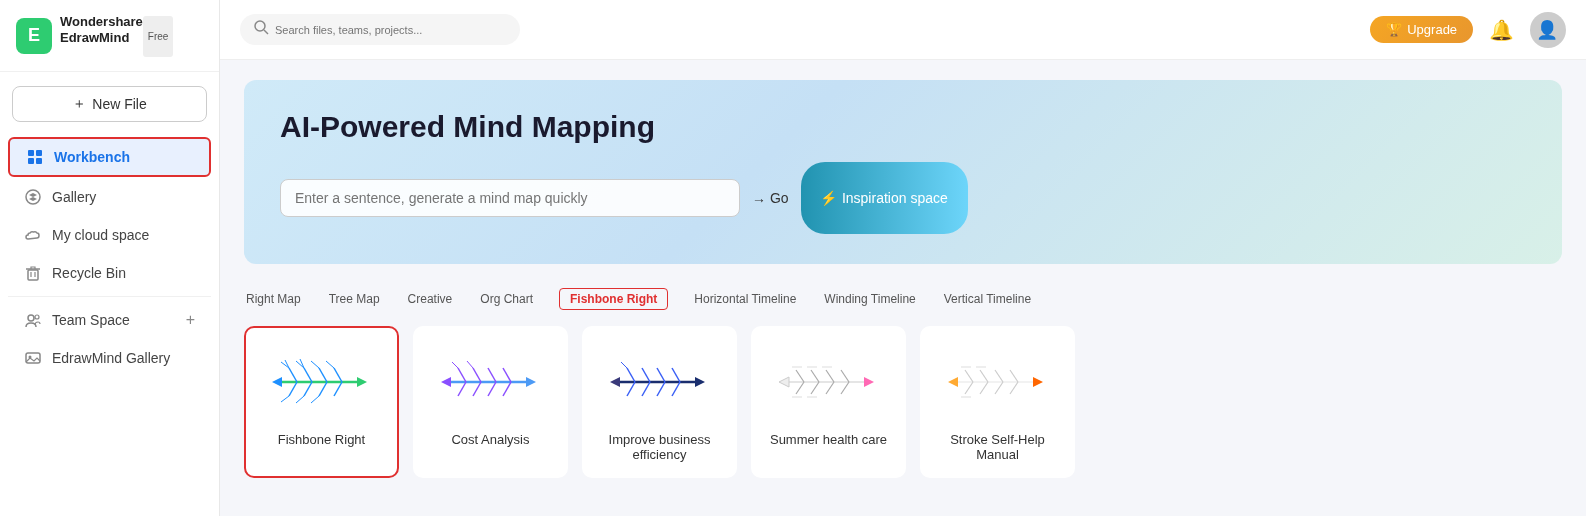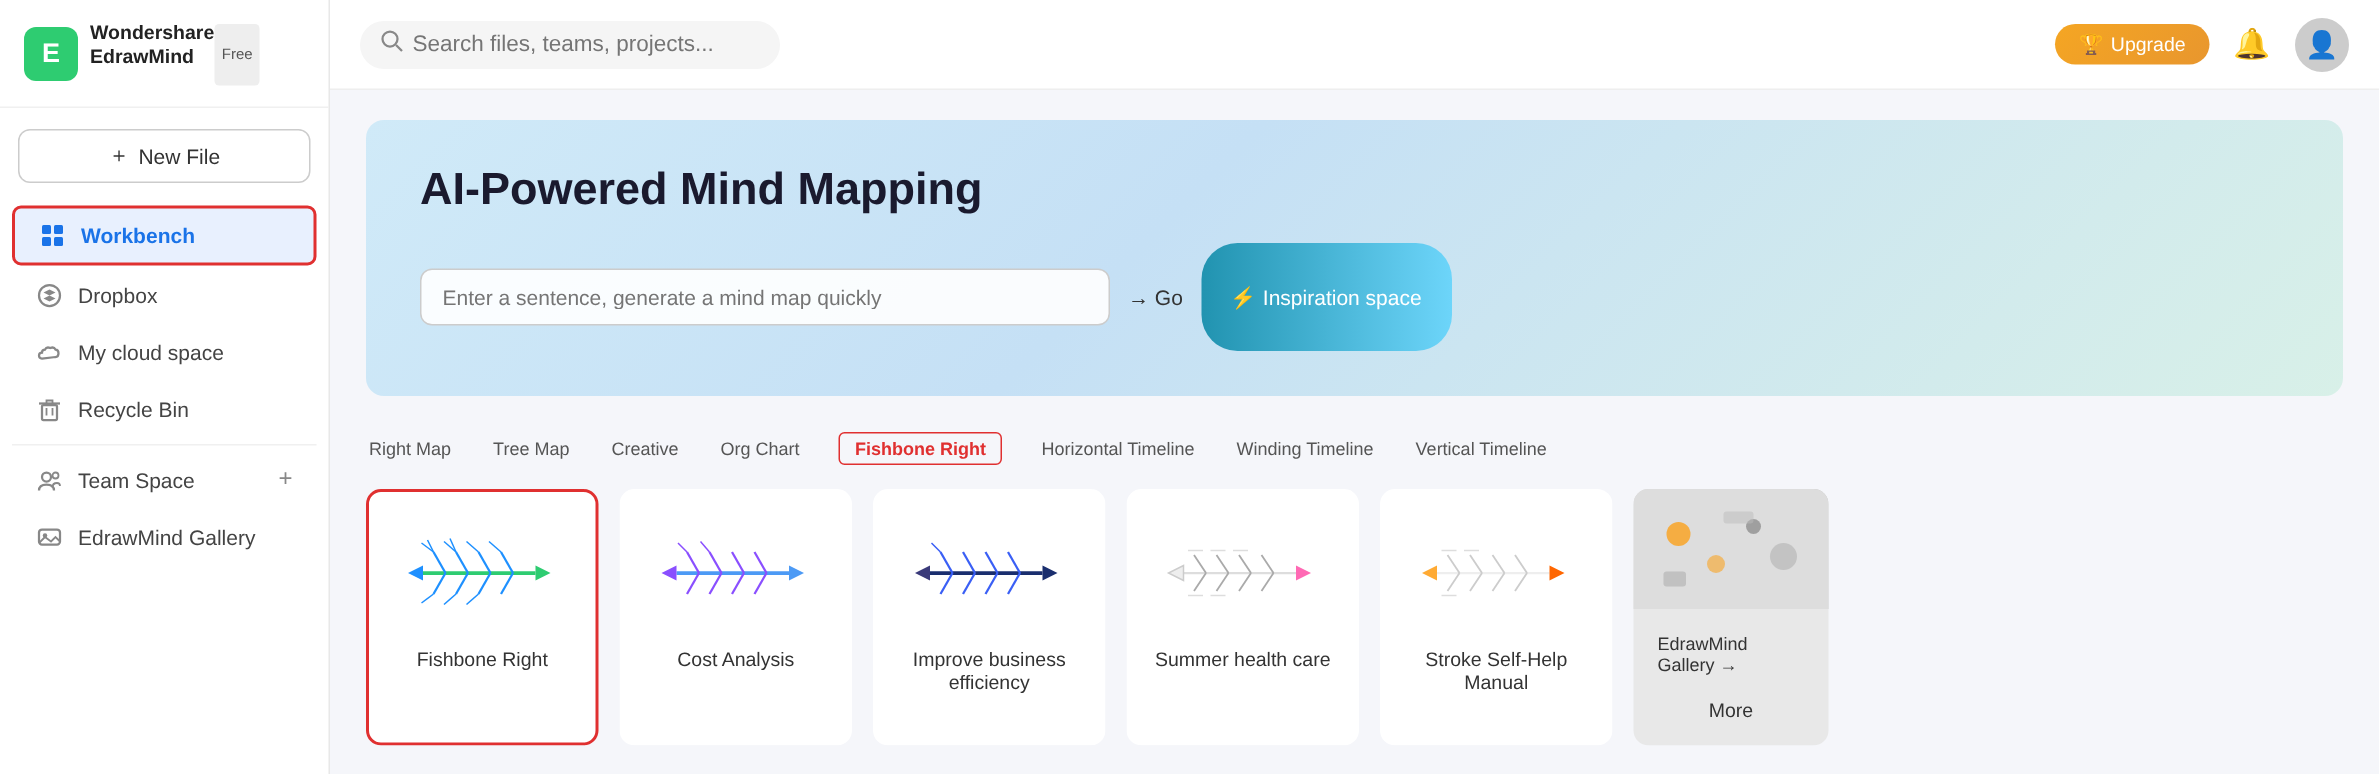--- a/index.html
+++ b/index.html
@@ -86,21 +86,21 @@
       border-bottom: 1px solid #eee;
     }
     .search-box {
       display: flex; align-items: center; gap: 6px;
       background: #f5f5f5;
       border-radius: 20px;
       padding: 6px 14px;
       width: 280px;
     }
     .search-box input {
-      border: none; background: transparent; outline: none; font-size: 15px; color: #555; width: 100%;
+      border: none; background: transparent; outline: none; font-size: 11px; color: #555; width: 100%;
     }
     .topbar-right { display: flex; align-items: center; gap: 16px; }
     .upgrade-btn {
       background: linear-gradient(135deg, #f5a623, #e8962e);
       color: #fff;
       border: none;
       border-radius: 20px;
       padding: 6px 16px;
       font-size: 13px;
       cursor: pointer;
@@ -264,21 +264,21 @@
 
 
     <div class="nav-item">
       <span class="nav-icon">
         <svg width="18" height="18" viewBox="0 0 18 18">
             <circle cx="9" cy="9" r="7" fill="none" stroke="#888" stroke-width="1.5"></circle>
             <path d="M5 7 L9 5 L13 7 L9 9 Z" fill="#888"></path>
             <path d="M5 11 L9 9 L13 11 L9 13 Z" fill="#888"></path>
           </svg>
       </span>
-      <span>Dropbox</span>
+      <span>Gallery</span>
     </div>
 
     <div class="nav-item">
       <span class="nav-icon">
         <svg width="18" height="18" viewBox="0 0 18 18">
             <path d="M4 13 Q2 13 2 11 Q2 9 4 9 Q4 7 6 7 Q7 5 9.5 6 Q12 5 13 7 Q15 7 15 9.5 Q15 12 13 12 Z" fill="none" stroke="#888" stroke-width="1.5"></path>
           </svg>
       </span>
       <span>My cloud space</span>
     </div>
@@ -485,35 +485,17 @@
               <line x1="60" y1="32" x2="52" y2="44" stroke="#ccc" stroke-width="1.2"></line>
               <line x1="75" y1="32" x2="67" y2="44" stroke="#ccc" stroke-width="1.2"></line>
               <line x1="18" y1="17" x2="28" y2="17" stroke="#ddd" stroke-width="1"></line>
               <line x1="33" y1="17" x2="43" y2="17" stroke="#ddd" stroke-width="1"></line>
               <line x1="18" y1="47" x2="28" y2="47" stroke="#ddd" stroke-width="1"></line>
             </svg>
           </div>
           <span class="template-label">Stroke Self-Help Manual</span>
         </div>
 
-        <div class="gallery-card">
-          <div class="gallery-thumb">
-            <svg viewBox="0 0 130 80" width="130" height="80">
-              <rect width="130" height="80" fill="#ddd"></rect>
-
-              <circle cx="30" cy="30" r="8" fill="#f90" opacity="0.7"></circle>
-              <circle cx="55" cy="50" r="6" fill="#f90" opacity="0.5"></circle>
-              <circle cx="80" cy="25" r="5" fill="#777" opacity="0.6"></circle>
-              <circle cx="100" cy="45" r="9" fill="#aaa" opacity="0.5"></circle>
-              <rect x="20" y="55" width="15" height="10" rx="2" fill="#999" opacity="0.4"></rect>
-              <rect x="60" y="15" width="20" height="8" rx="2" fill="#bbb" opacity="0.5"></rect>
-            </svg>
-          </div>
-          <div style="padding:8px 6px;">
-            <div class="gallery-label">EdrawMind Gallery →</div>
-            <div class="gallery-more">More</div>
-          </div>
-        </div>
 
       </div>
     </div>
   </div>
 </div>
 
 </body></html>

